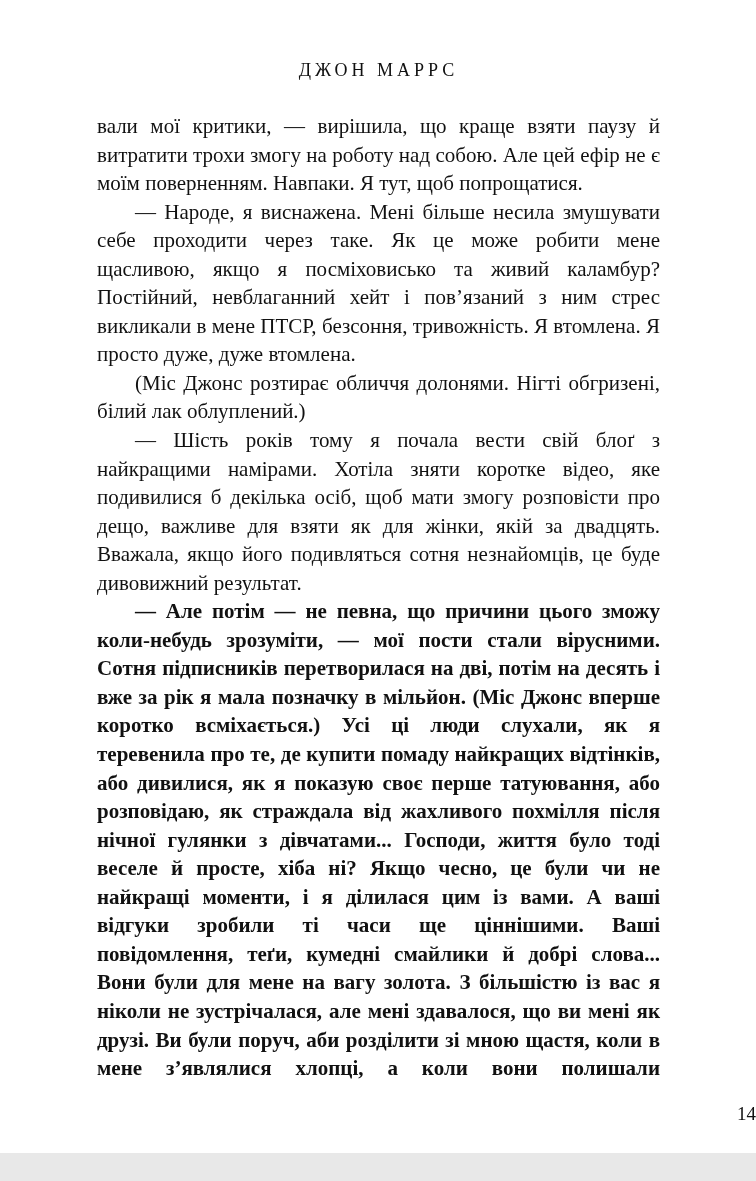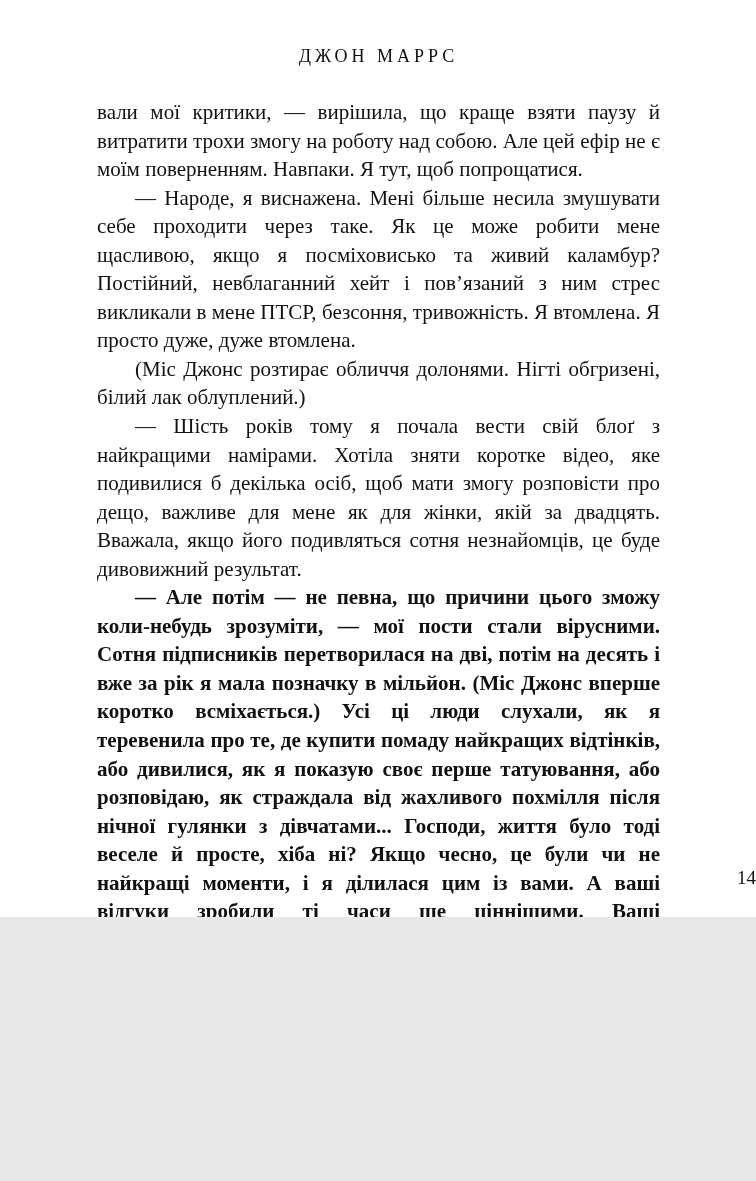--- a/index.html
+++ b/index.html
@@ -11,24 +11,24 @@
   body {
     width: 756px;
     height: 1181px;
     overflow: hidden;
     font-family: "Liberation Serif", "DejaVu Serif", serif;
   }
 
   .page {
     position: relative;
     width: 756px;
-    height: 917px;
+    height: 1153px;
     background: var(--background, #ffffff);
     color: var(--text, #111111);
-    padding: 46px 96px 0 97px;
+    padding: 60px 96px 0 97px;
     overflow: hidden;
   }
 
   .running-head {
     text-align: center;
     font-size: 18px;
     letter-spacing: 4px;
     font-weight: 400;
     color: var(--text, #111111);
   }
@@ -69,19 +69,19 @@
 <body>
 
 <div class="page">
 
   <div class="running-head">ДЖОН МАРРС</div>
 
   <div class="body-text">
     <p class="para first">вали мої критики, — вирішила, що краще взяти паузу й витратити трохи змогу на роботу над собою. Але цей ефір не є моїм поверненням. Навпаки. Я тут, щоб попрощатися.</p>
     <p class="para">— Народе, я виснажена. Мені більше несила змушувати себе проходити через таке. Як це може робити мене щасливою, якщо я посміховисько та живий каламбур? Постійний, невблаганний хейт і пов’язаний з ним стрес викликали в мене ПТСР, безсоння, тривожність. Я втомлена. Я просто дуже, дуже втомлена.</p>
     <p class="para">(Міс Джонс розтирає обличчя долонями. Нігті обгризені, білий лак облуплений.)</p>
-    <p class="para">— Шість років тому я почала вести свій блоґ з найкращими намірами. Хотіла зняти коротке відео, яке подивилися б декілька осіб, щоб мати змогу розповісти про дещо, важливе для мене як для жінки, якій за двадцять. Вважала, якщо його подивляться сотня незнайомців, це буде дивовижний результат.</p>
+    <p class="para">— Шість років тому я почала вести свій блоґ з найкращими намірами. Хотіла зняти коротке відео, яке подивилися б декілька осіб, щоб мати змогу розповісти про дещо, важливе для взяти як для жінки, якій за двадцять. Вважала, якщо його подивляться сотня незнайомців, це буде дивовижний результат.</p>
     <p class="para continues">— Але потім — не певна, що причини цього зможу коли-небудь зрозуміти, — мої пости стали вірусними. Сотня підписників перетворилася на дві, потім на десять і вже за рік я мала позначку в мільйон. (Міс Джонс вперше коротко всміхається.) Усі ці люди слухали, як я теревенила про те, де купити помаду найкращих відтінків, або дивилися, як я показую своє перше татуювання, або розповідаю, як страждала від жахливого похмілля після нічної гулянки з дівчатами... Господи, життя було тоді веселе й просте, хіба ні? Якщо чесно, це були чи не найкращі моменти, і я ділилася цим із вами. А ваші відгуки зробили ті часи ще ціннішими. Ваші повідомлення, теґи, кумедні смайлики й добрі слова... Вони були для мене на вагу золота. З більшістю із вас я ніколи не зустрічалася, але мені здавалося, що ви мені як друзі. Ви були поруч, аби розділити зі мною щастя, коли в мене з’являлися хлопці, а коли вони полишали</p>
   </div>
 
   <div class="folio">14</div>
 
 </div>
 
 </body></html>

